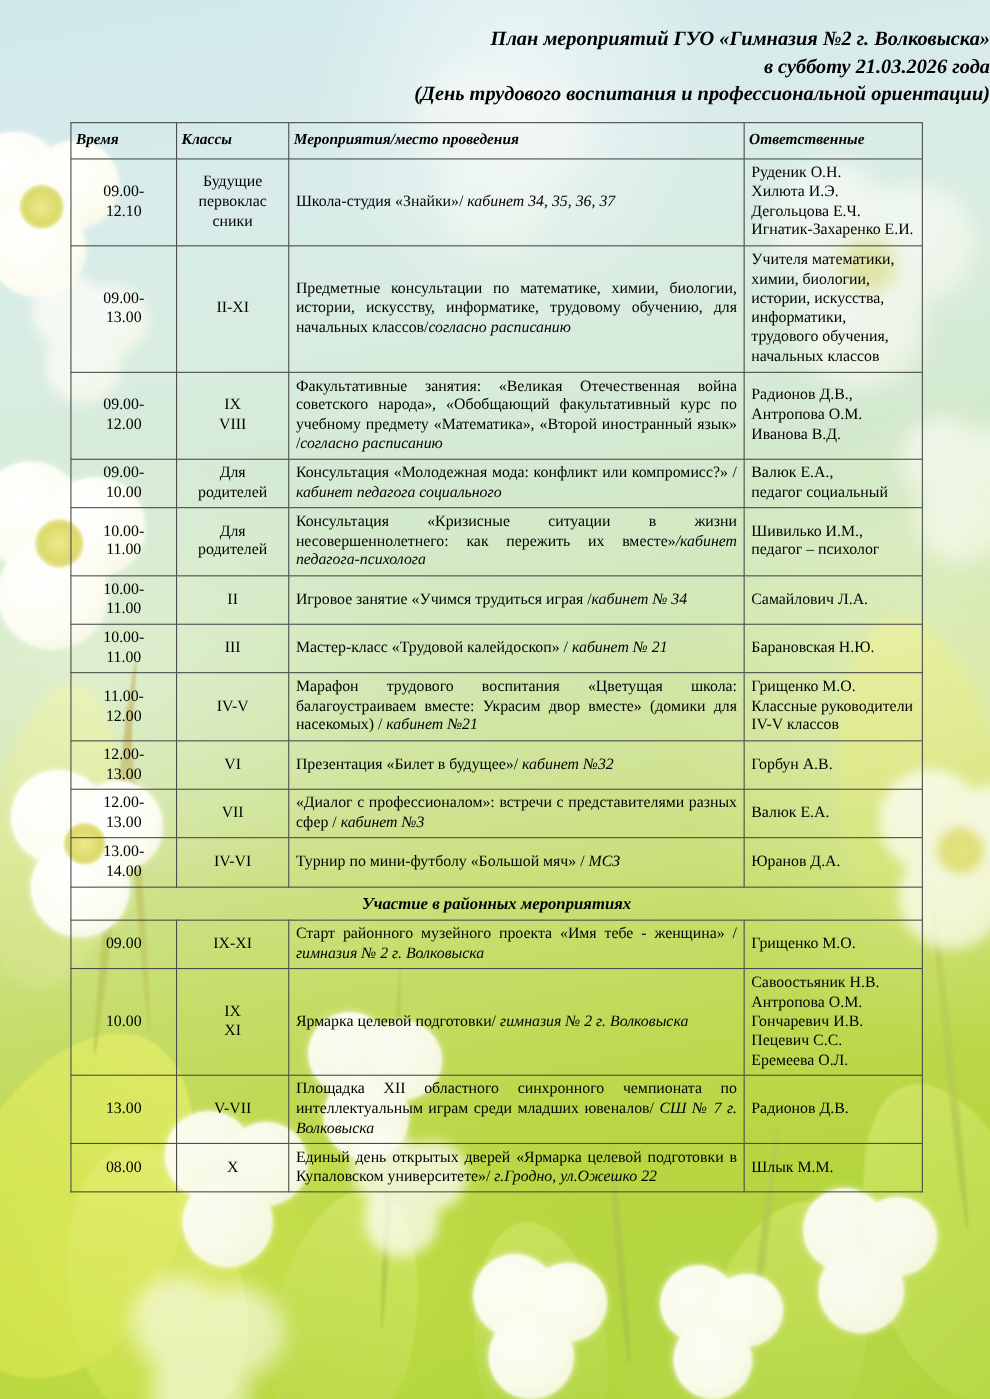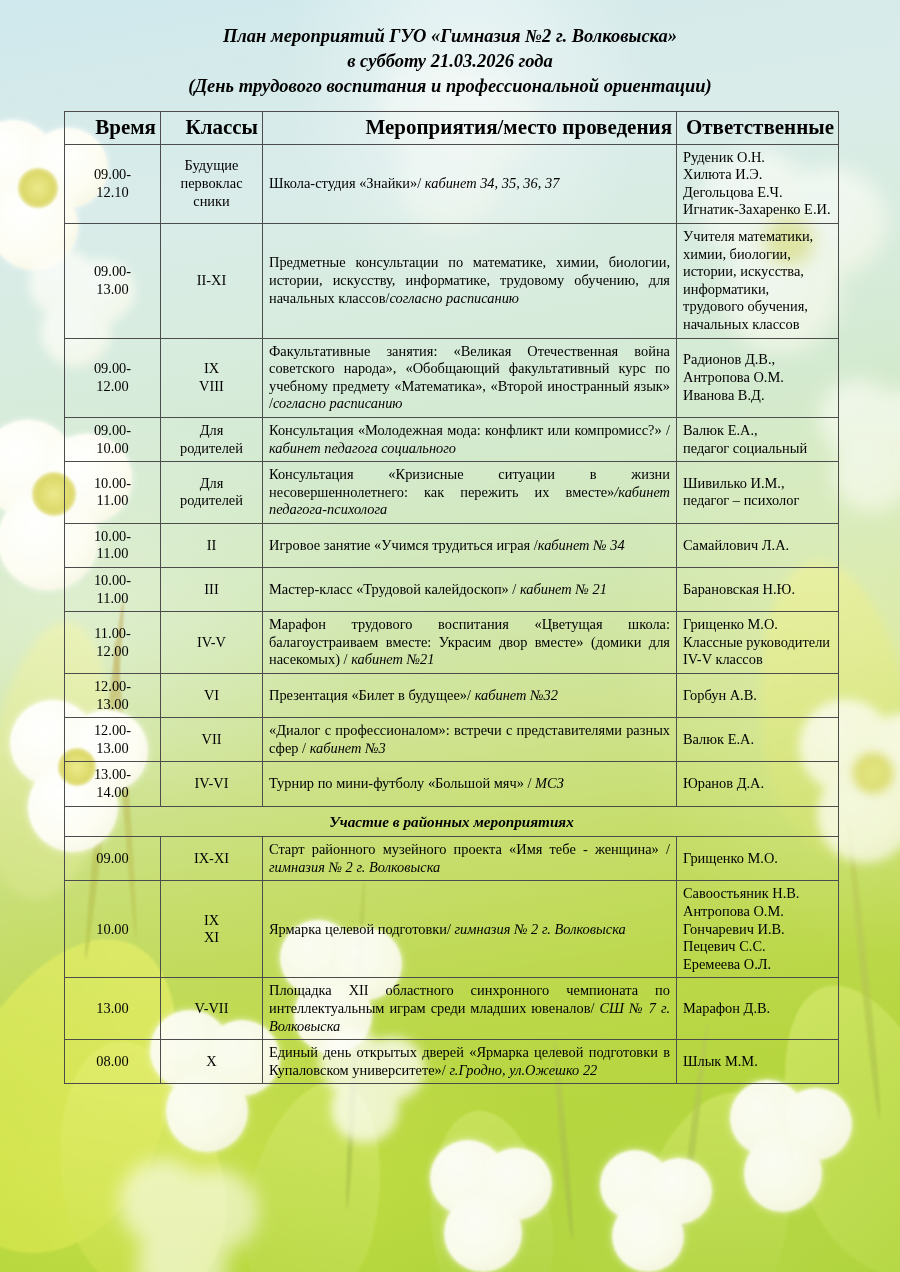--- a/index.html
+++ b/index.html
@@ -75,21 +75,21 @@
   }
   .softblur { filter: blur(5px); opacity: .75; }
   .softblur2 { filter: blur(9px); opacity: .6; }
 
   
   #content {
     position: relative;
     z-index: 2;
   }
   .doc-title {
-    text-align: center;
+    text-align: right;
     font-weight: bold;
     font-style: italic;
     font-size: 18.5px;
     line-height: 25px;
     color: #000;
     padding-top: 24px;
   }
   .doc-title div { white-space: nowrap; }
 
   table.plan {
@@ -107,22 +107,23 @@
     color: #000;
     background: transparent;
   }
   col.c-time  { width: 96px; }
   col.c-class { width: 102px; }
   col.c-event { width: 414px; }
   col.c-resp  { width: 162px; }
 
   table.plan thead th {
     font-weight: bold;
-    text-align: right;
-    font-size: 21px;
+    font-style: italic;
+    text-align: left;
+    font-size: 14px;
     padding: 7px 4px;
   }
   td.time, td.cls {
     text-align: center;
     vertical-align: middle;
   }
   td.event {
     text-align: justify;
     text-justify: inter-word;
     vertical-align: top;
@@ -347,21 +348,21 @@
         <tr>
           <td class="time">10.00</td>
           <td class="cls">IX<br>XI</td>
           <td class="event">Ярмарка целевой подготовки/<span class="ital"> гимназия № 2 г. Волковыска</span></td>
           <td class="resp">Савоостьяник Н.В.<br>Антропова О.М.<br>Гончаревич И.В.<br>Пецевич С.С.<br>Еремеева О.Л.</td>
         </tr>
         <tr>
           <td class="time">13.00</td>
           <td class="cls">V-VII</td>
           <td class="event">Площадка XII областного синхронного чемпионата по интеллектуальным играм среди младших ювеналов/<span class="ital"> СШ № 7 г. Волковыска</span></td>
-          <td class="resp">Марафон Д.В.</td>
+          <td class="resp">Радионов Д.В.</td>
         </tr>
         <tr>
           <td class="time">08.00</td>
           <td class="cls">X</td>
           <td class="event">Единый день открытых дверей «Ярмарка целевой подготовки в Купаловском университете»/<span class="ital"> г.Гродно, ул.Ожешко 22</span></td>
           <td class="resp">Шлык М.М.</td>
         </tr>
       </tbody>
   </table>
 

